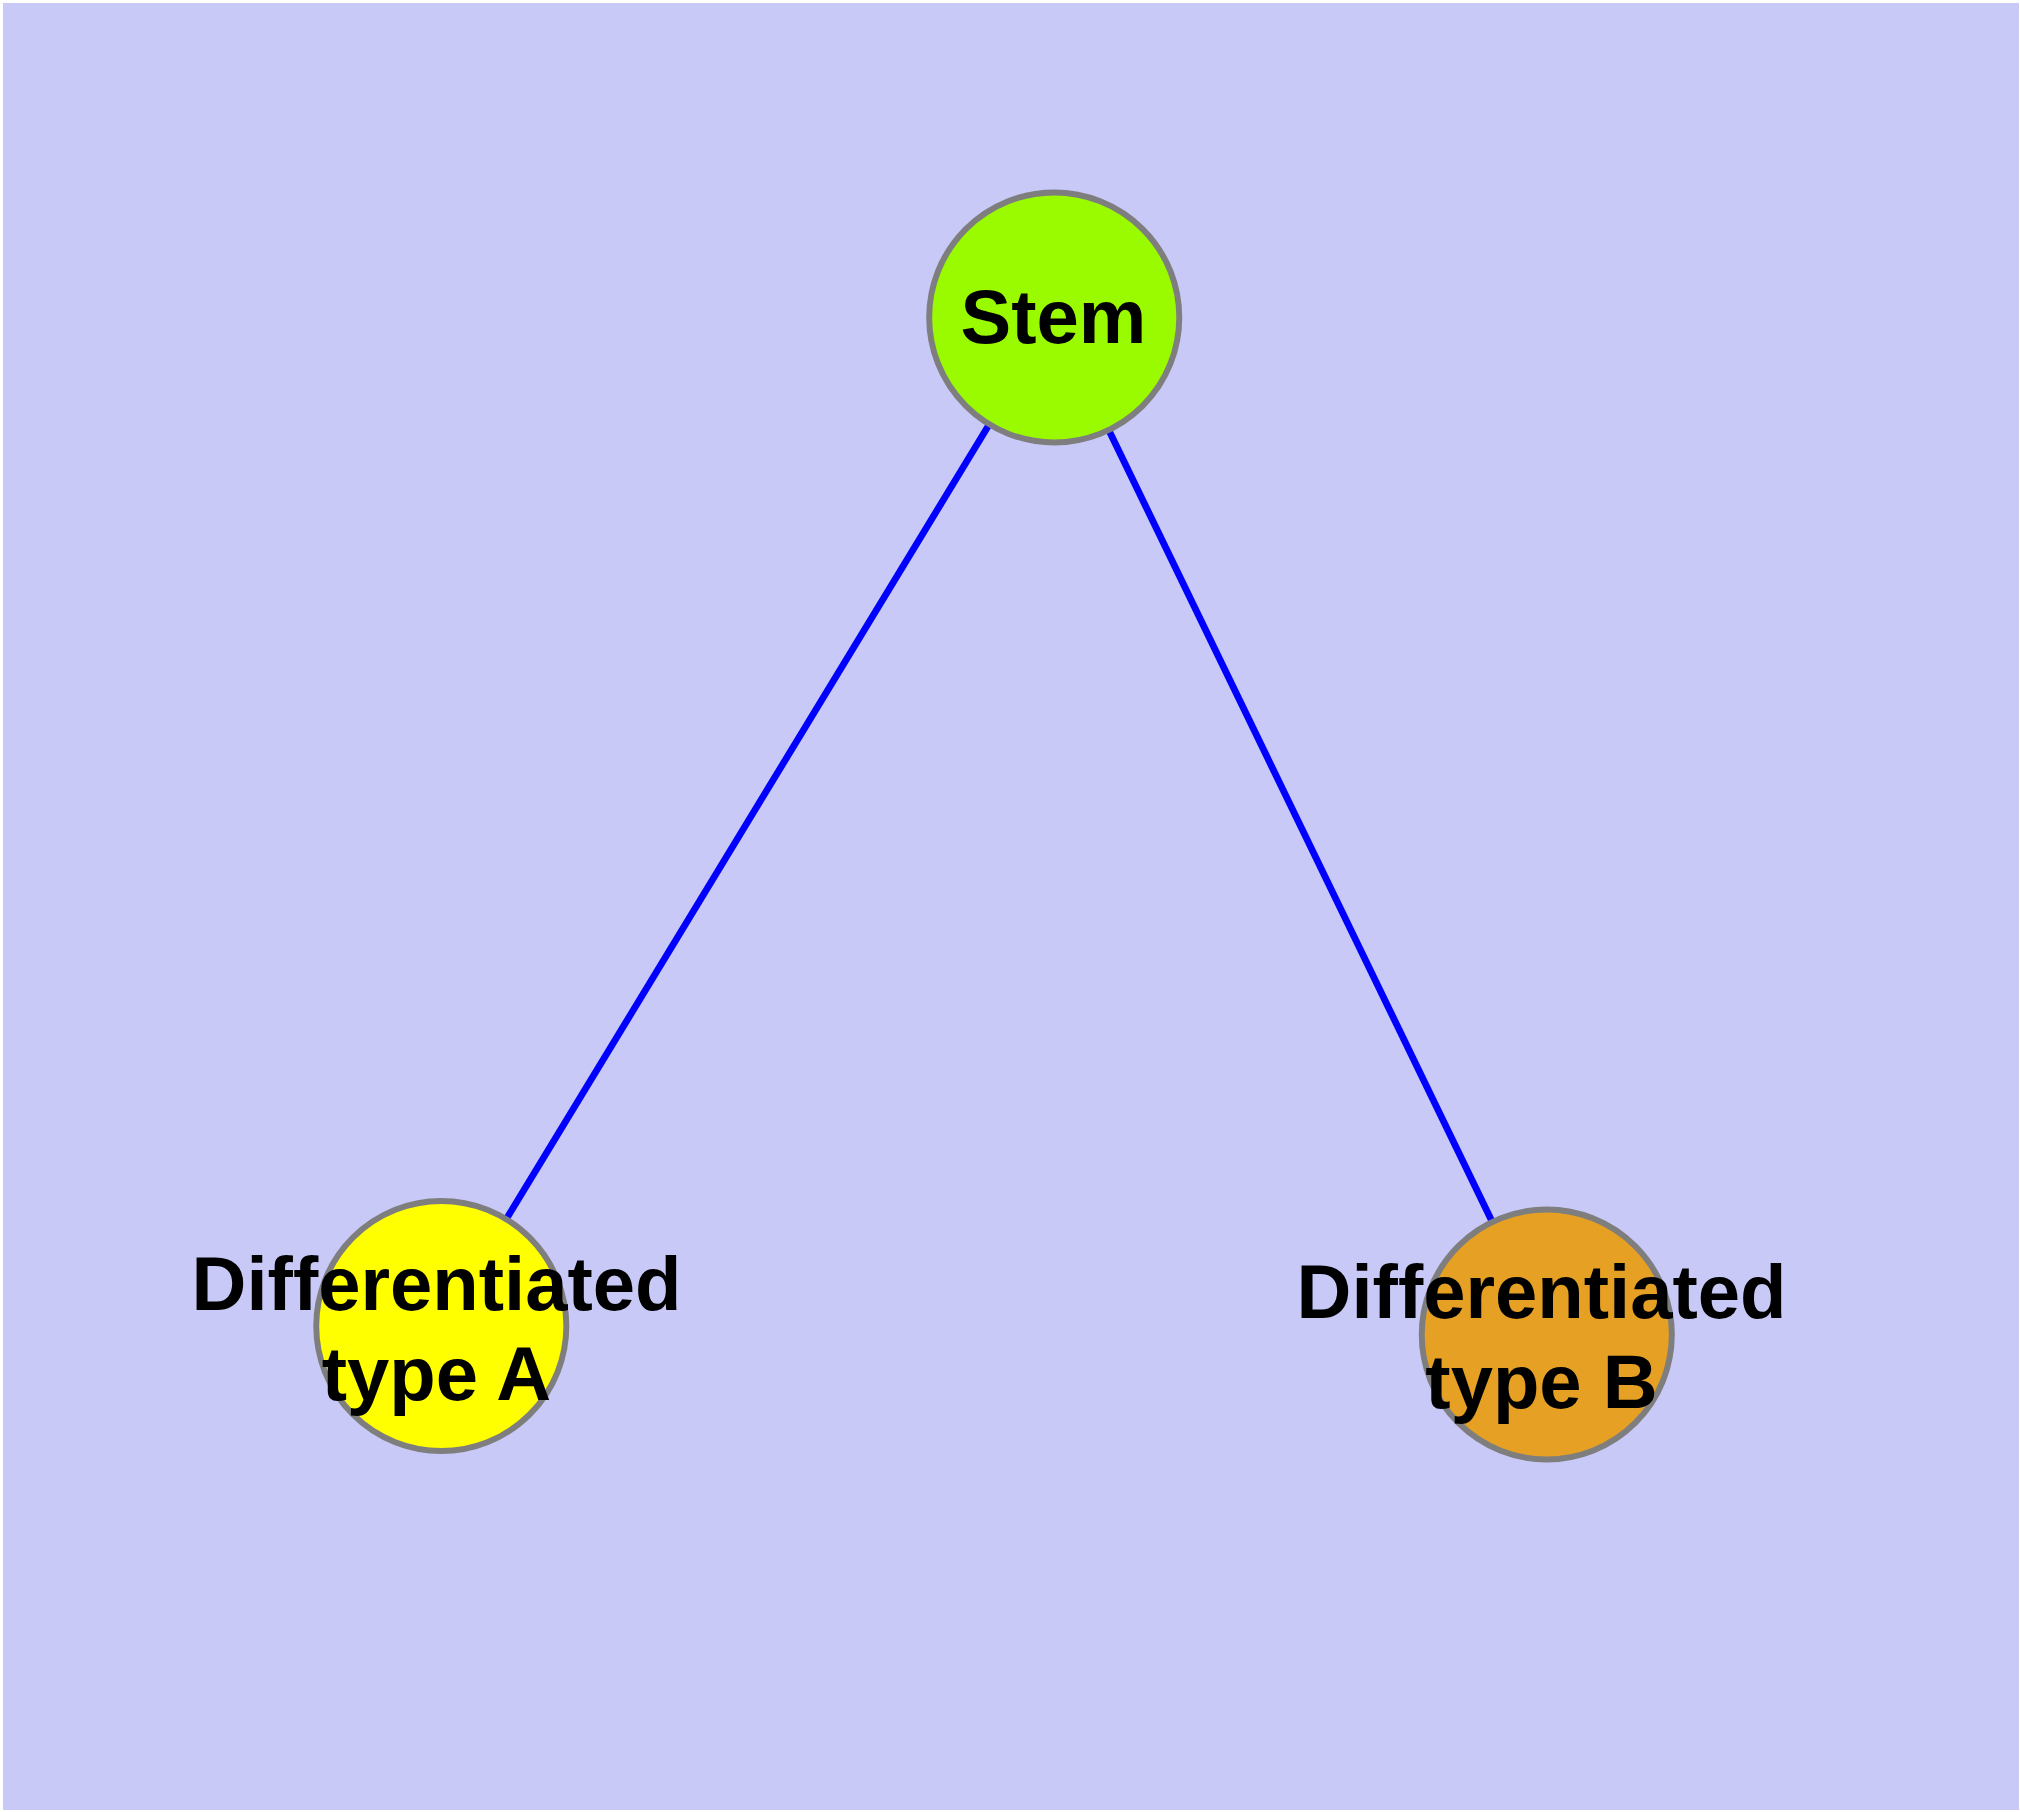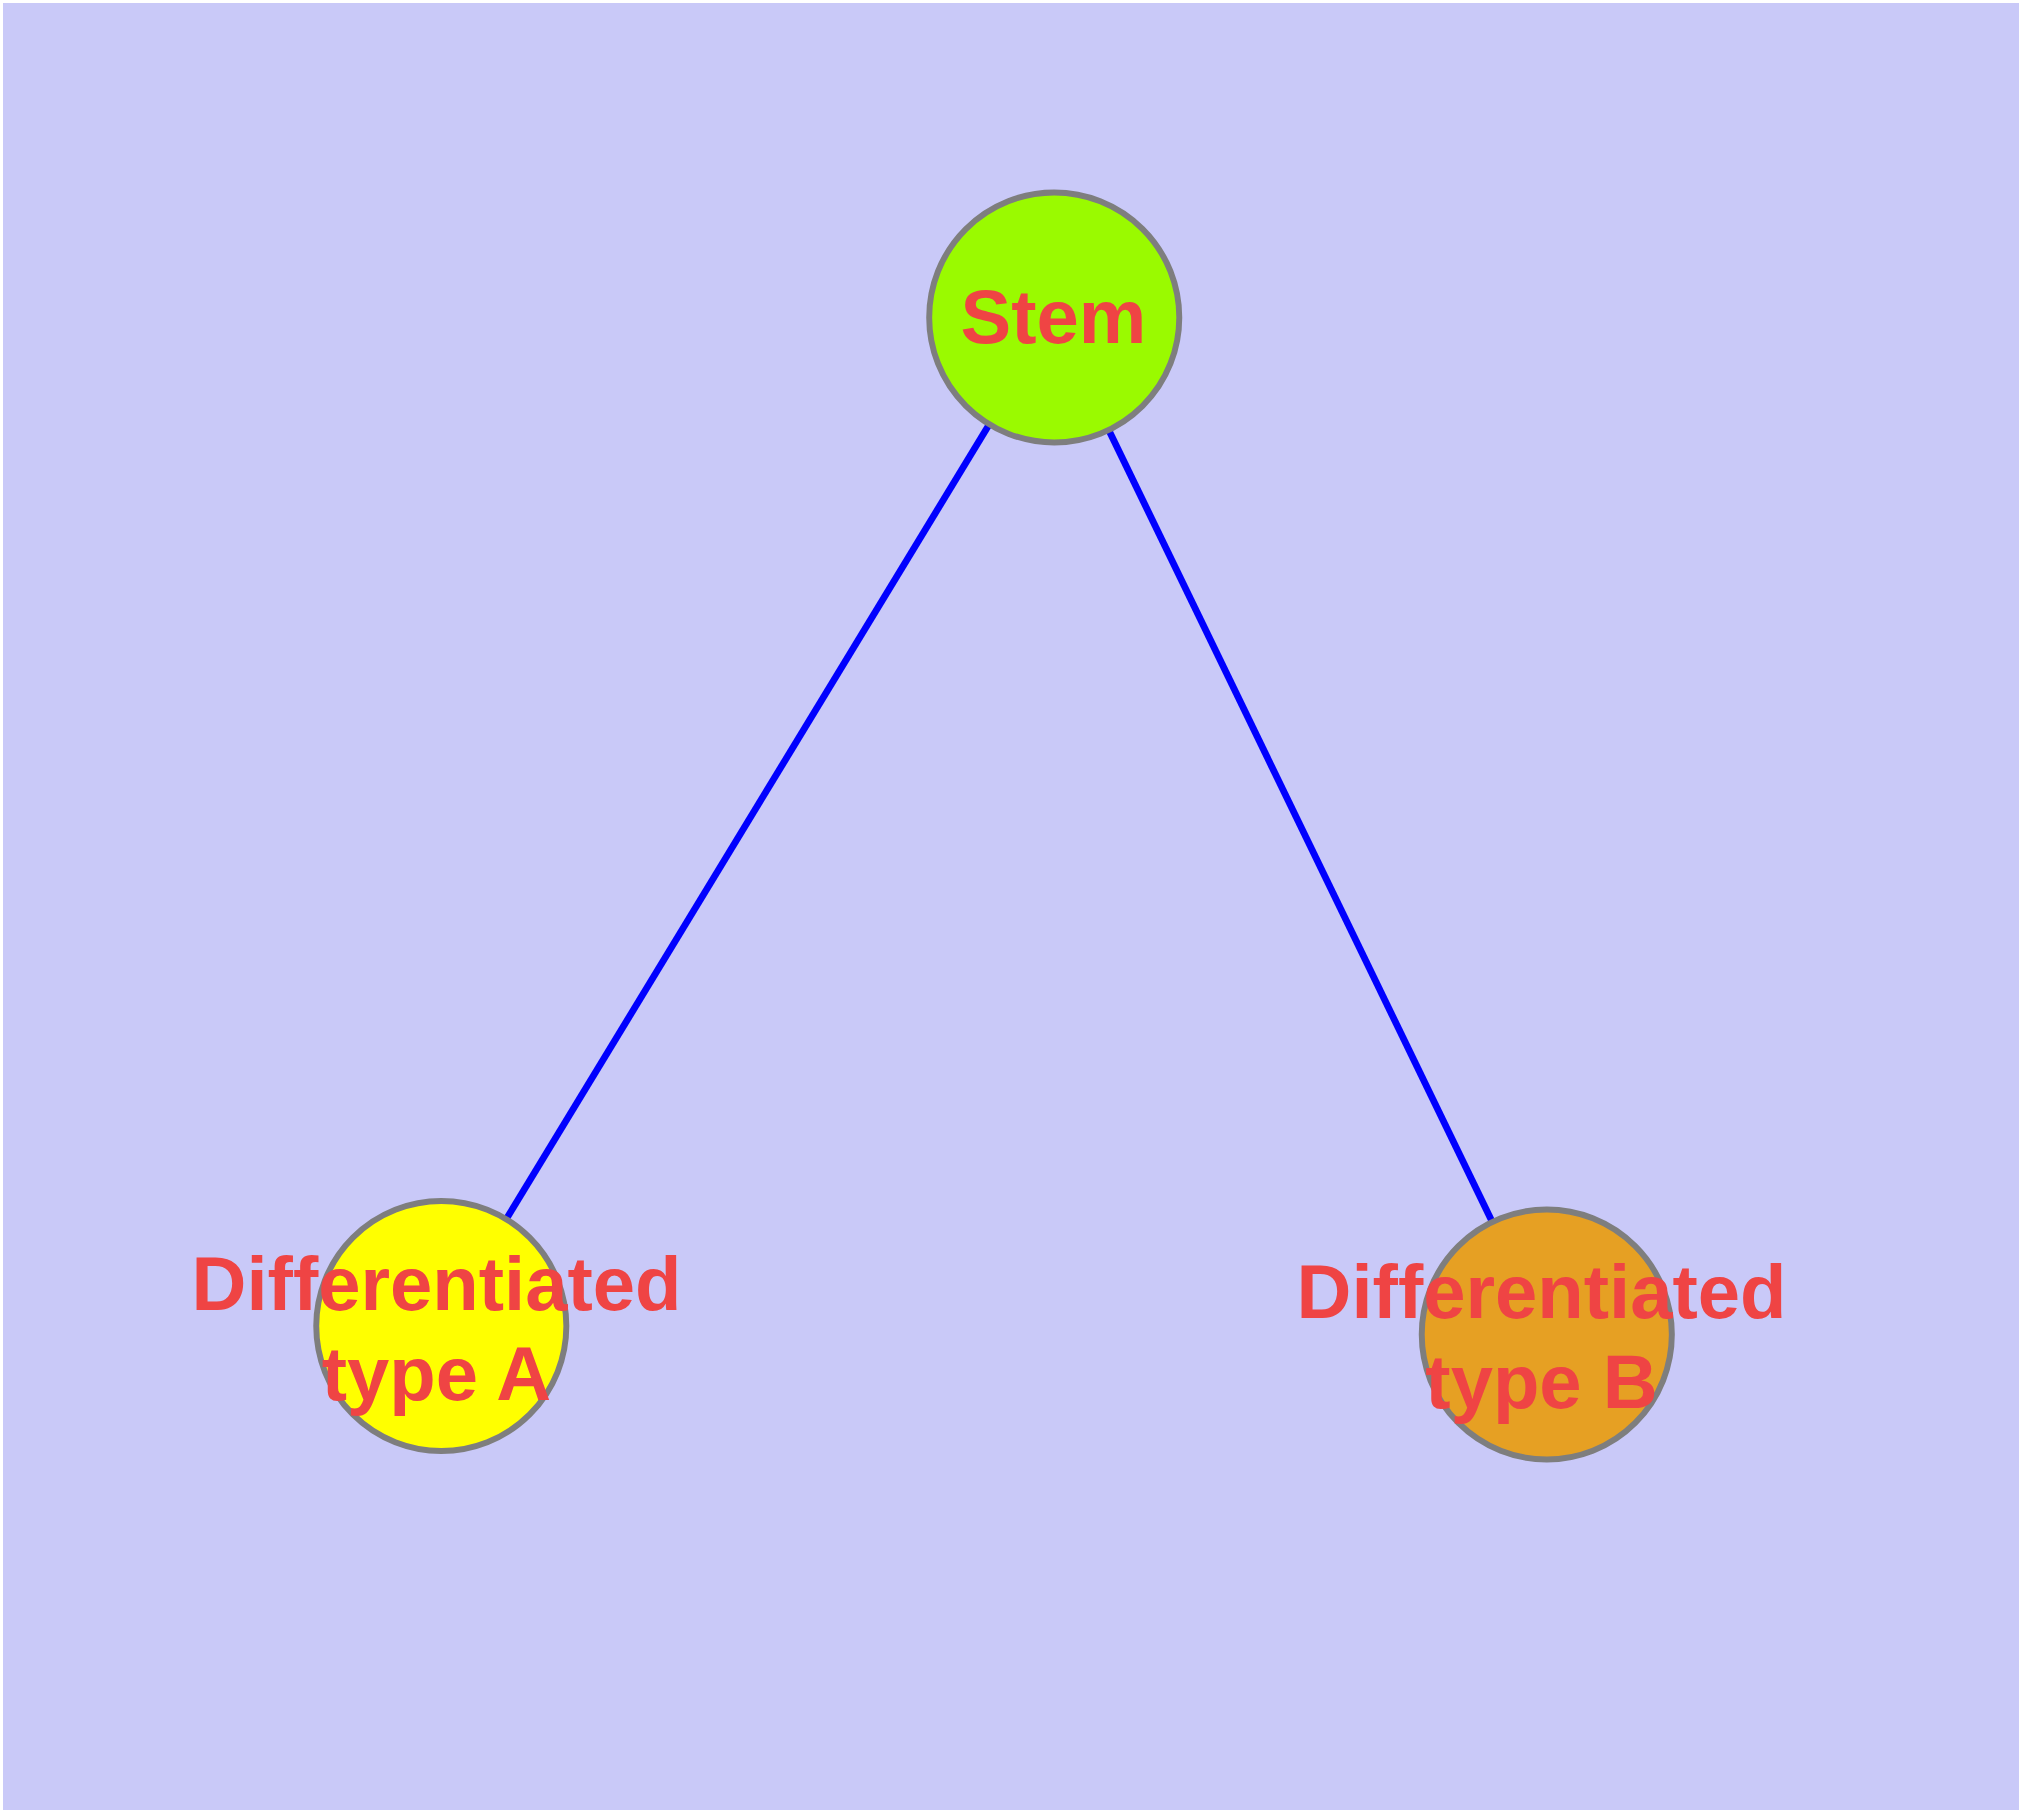--- a/index.html
+++ b/index.html
@@ -40,21 +40,21 @@
   }
   .node-label {
     position: absolute;
     transform: translate(-50%, -50%);
     width: max-content;
     text-align: center;
     white-space: pre-line;
     font-weight: bold;
     font-size: 76px;
     line-height: 90px;
-    color: #ef4444;
+    color: #000000;
     letter-spacing: 0px;
   }
   .label-stem   { left: 1051px; top: 314px; }
   .label-type-a { left: 434px;  top: 1326px; }
   .label-type-b { left: 1539px; top: 1334px; }
 </style>
 </head>
 <body>
 
 <div class="page">

